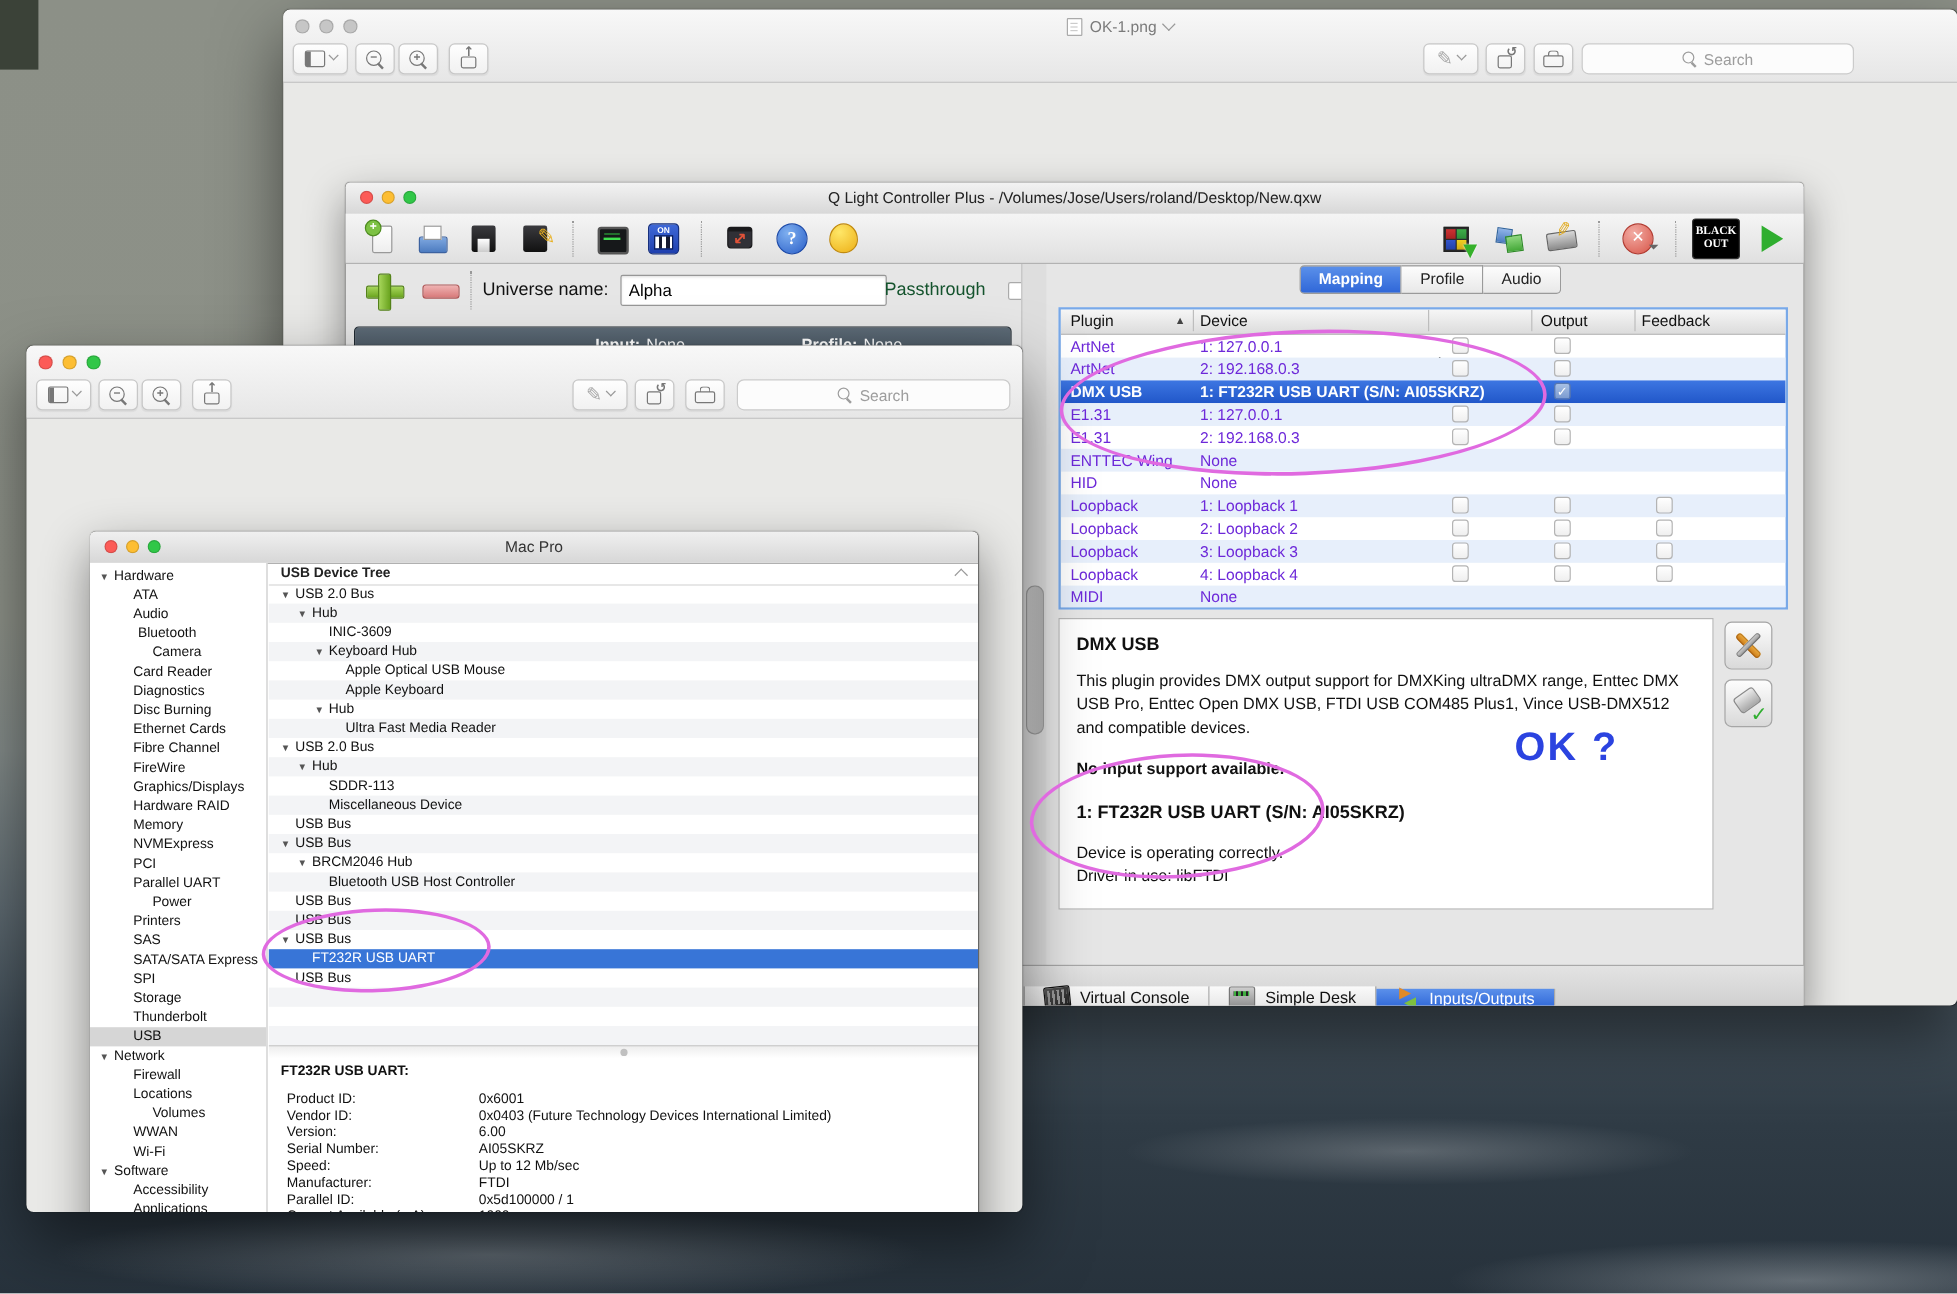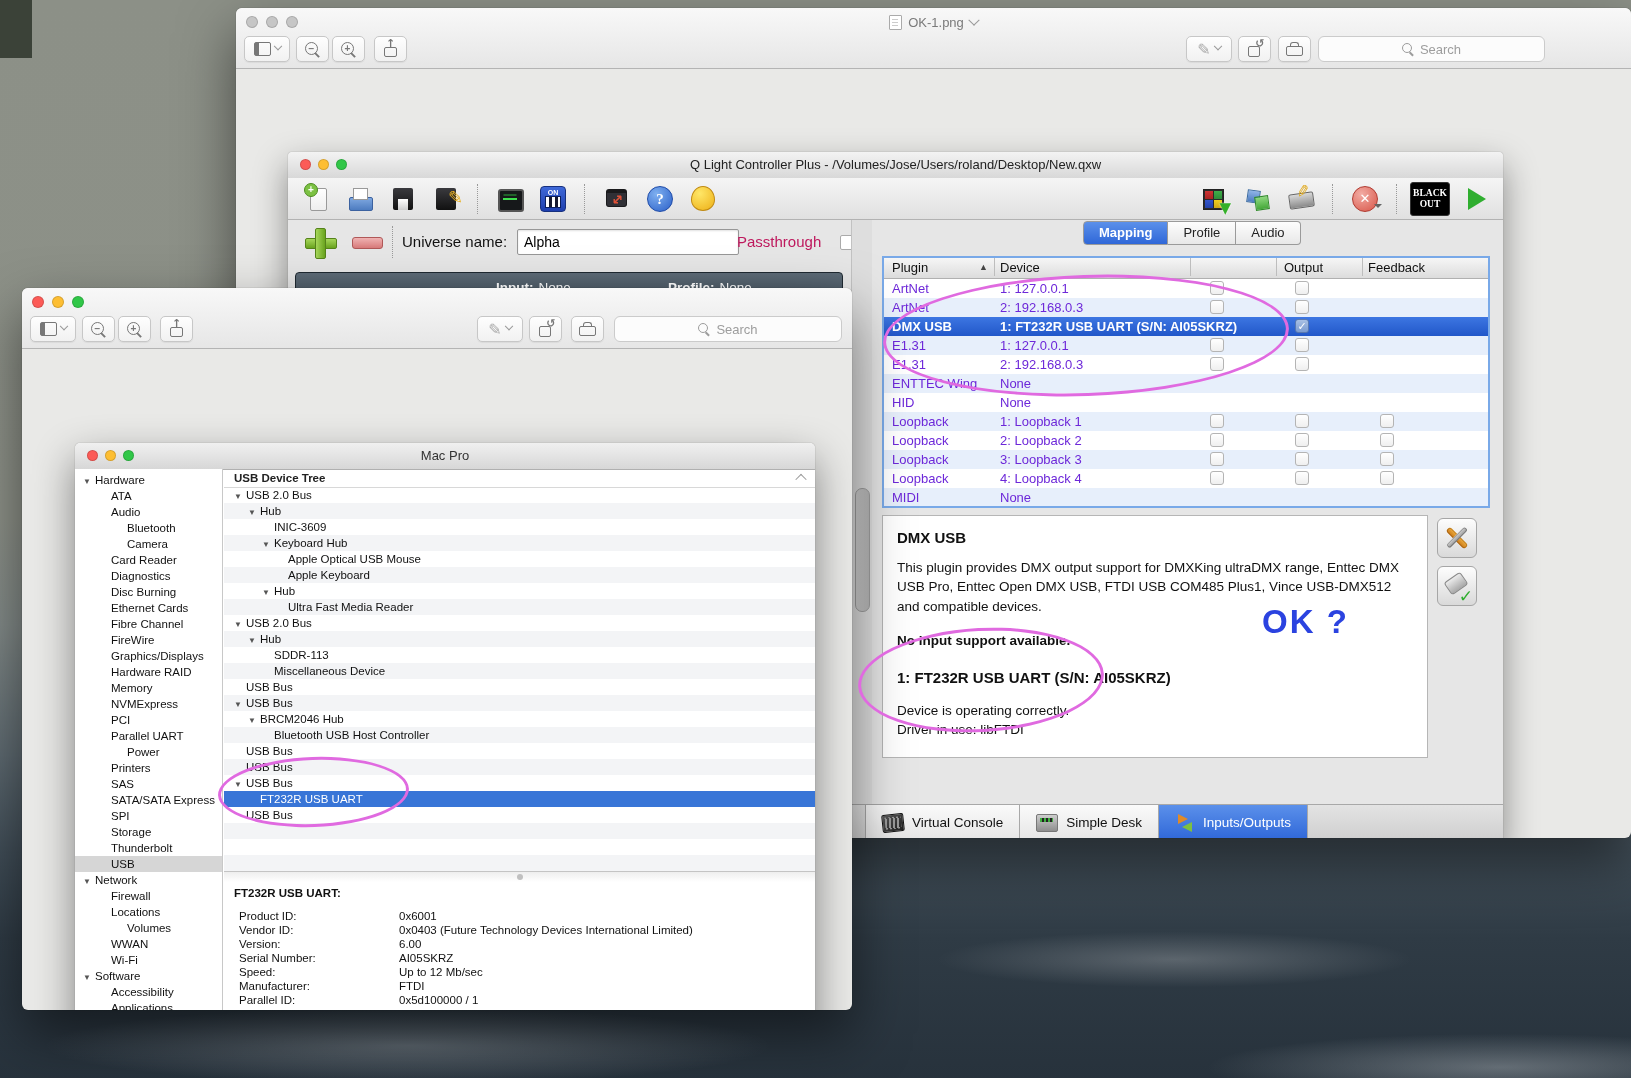--- a/index.html
+++ b/index.html
@@ -111,21 +111,21 @@
   #uni-bar{position:absolute;left:0;top:68px;width:562px;height:44px;}
   .u-plus{position:absolute;left:14px;top:7px;width:38px;height:30px;}
   .u-plus::before{content:"";position:absolute;left:3px;top:11px;width:30px;height:9px;background:linear-gradient(#a6d65a,#6aa41f);border:1px solid #55831a;border-radius:2px;}
   .u-plus::after{content:"";position:absolute;left:13px;top:1px;width:9px;height:29px;background:linear-gradient(90deg,#a6d65a,#6aa41f);border:1px solid #55831a;border-radius:2px;}
   .u-minus{position:absolute;left:62px;top:7px;width:34px;height:30px;}
   .u-minus::before{content:"";position:absolute;left:2px;top:10px;width:29px;height:10px;background:linear-gradient(#efb2b2,#d87a7a);border:1px solid #b05858;border-radius:3px;}
   .u-sepdot{position:absolute;left:104px;top:6px;height:32px;border-left:1px dotted #999;}
   .u-namelab{position:absolute;left:114px;top:0;height:44px;line-height:44px;font-size:15px;color:#111;}
   #universe-name-input{position:absolute;left:229px;top:9px;width:208px;height:24px;border:1px solid #979797;border-radius:2px;
     background:#fff;font:14px "Liberation Sans",sans-serif;padding:0 6px;box-shadow:inset 0 1px 2px rgba(0,0,0,.12);}
-  .u-pt{position:absolute;left:449px;top:0;height:44px;line-height:44px;font-size:15px;color:#be185d;}
+  .u-pt{position:absolute;left:449px;top:0;height:44px;line-height:44px;font-size:15px;color:#14532d;}
   .pt-cb{position:absolute;left:552px;top:15px;width:13px;height:13px;background:#fff;border:1px solid #aaa;border-radius:2px;}
   #universe-list{position:absolute;left:0;top:112px;width:562px;bottom:0;}
   .u-row{position:absolute;left:7px;width:548px;height:54px;border-radius:4px;border:1px solid #9a9a9a;
     background:linear-gradient(#fbfbfb,#e2e2e2);color:#111;font-size:13.5px;box-sizing:border-box;}
   .u-row:nth-child(1){top:8px;}
   .u-row:nth-child(2){top:66px;}
   .u-row.sel{background:linear-gradient(#5d6b77,#2e3a45);border-color:#1f2931;color:#fff;}
   .u-name{position:absolute;left:16px;top:15px;font-size:17px;font-weight:bold;}
   .u-row.sel .u-name{text-shadow:0 1px 2px rgba(0,0,0,.5);}
   .u-l1{position:absolute;left:200px;top:7px;}
@@ -185,22 +185,22 @@
   .plug-ic{position:absolute;inset:0;}
   .plug-ic::before{content:"";position:absolute;left:8px;top:9px;width:18px;height:13px;background:linear-gradient(#ececec,#a8a8a8);
     border:1px solid #8a8a8a;border-radius:3px;transform:rotate(-35deg);}
   .plug-ic::after{content:"✓";position:absolute;right:3px;bottom:0;color:#2fae2f;font:bold 17px/17px "DejaVu Sans",sans-serif;}
 
   #ok-ann{position:absolute;left:974px;top:451px;font-size:33px;font-weight:bold;letter-spacing:2px;z-index:45;}
   .ellipse{position:absolute;border:3px solid #e06ae0;border-radius:50%;z-index:40;pointer-events:none;}
   #ellipse-dmx{left:595px;top:123px;width:400px;height:115px;transform:rotate(-2deg);}
   #ellipse-status{left:570px;top:476px;width:240px;height:98px;transform:rotate(-3deg);}
 
-  #qlc-bottom{position:absolute;left:12px;right:0;top:652px;height:36px;background:linear-gradient(#e3e3e3,#cfcfcf);
-    border-top:1px solid #a8a8a8;display:flex;padding-left:565px;box-sizing:border-box;}
+  #qlc-bottom{position:absolute;left:0;right:0;top:652px;height:36px;background:linear-gradient(#e3e3e3,#cfcfcf);
+    border-top:1px solid #a8a8a8;display:flex;padding-left:565px;box-sizing:border-box;align-items:flex-end;}
   .btab{display:flex;align-items:center;padding:0 16px;background:linear-gradient(#fafafa,#e6e6e6);
     border-right:1px solid #a8a8a8;font-size:13.5px;color:#111;}
   .btab:first-child{border-left:1px solid #a8a8a8;}
   .btab.sel{background:linear-gradient(#5b90ea,#2f67d8);color:#fff;}
   .bicon{position:relative;width:20px;height:16px;margin-right:8px;display:inline-block;}
   .virtual-console-icon{background:linear-gradient(145deg,#5a5a5a,#1e1e1e);border:1px solid #111;border-radius:2px;transform:rotate(-6deg);}
   .virtual-console-icon::before{content:"";position:absolute;inset:2px;background:repeating-linear-gradient(90deg,#9a9a9a 0 2px,transparent 2px 4px);}
   .simple-desk-icon{background:linear-gradient(#cdcdcd,#8e8e8e);border:1px solid #777;border-radius:2px;}
   .simple-desk-icon::before{content:"";position:absolute;left:3px;top:3px;width:13px;height:4px;
     background:repeating-linear-gradient(90deg,#3fae3f 0 2px,#222 2px 4px);}
@@ -557,21 +557,21 @@
             <span class="tl y"></span>
             <span class="tl g"></span>
           </div>
           <span>Mac Pro</span>
         </div>
         <div class="mp-body">
           <div id="si-sidebar">
               <div class="si-item" style="padding-left: 8px;"><span class="tri">▼</span><span class="si-lab">Hardware</span></div>
               <div class="si-item" style="padding-left: 36px;"><span class="si-lab">ATA</span></div>
               <div class="si-item" style="padding-left: 36px;"><span class="si-lab">Audio</span></div>
-              <div class="si-item" style="padding-left: 52px;"><span class="si-lab">Bluetooth</span></div>
+              <div class="si-item" style="padding-left: 40px;"><span class="si-lab">Bluetooth</span></div>
               <div class="si-item" style="padding-left: 52px;"><span class="si-lab">Camera</span></div>
               <div class="si-item" style="padding-left: 36px;"><span class="si-lab">Card Reader</span></div>
               <div class="si-item" style="padding-left: 36px;"><span class="si-lab">Diagnostics</span></div>
               <div class="si-item" style="padding-left: 36px;"><span class="si-lab">Disc Burning</span></div>
               <div class="si-item" style="padding-left: 36px;"><span class="si-lab">Ethernet Cards</span></div>
               <div class="si-item" style="padding-left: 36px;"><span class="si-lab">Fibre Channel</span></div>
               <div class="si-item" style="padding-left: 36px;"><span class="si-lab">FireWire</span></div>
               <div class="si-item" style="padding-left: 36px;"><span class="si-lab">Graphics/Displays</span></div>
               <div class="si-item" style="padding-left: 36px;"><span class="si-lab">Hardware RAID</span></div>
               <div class="si-item" style="padding-left: 36px;"><span class="si-lab">Memory</span></div>

